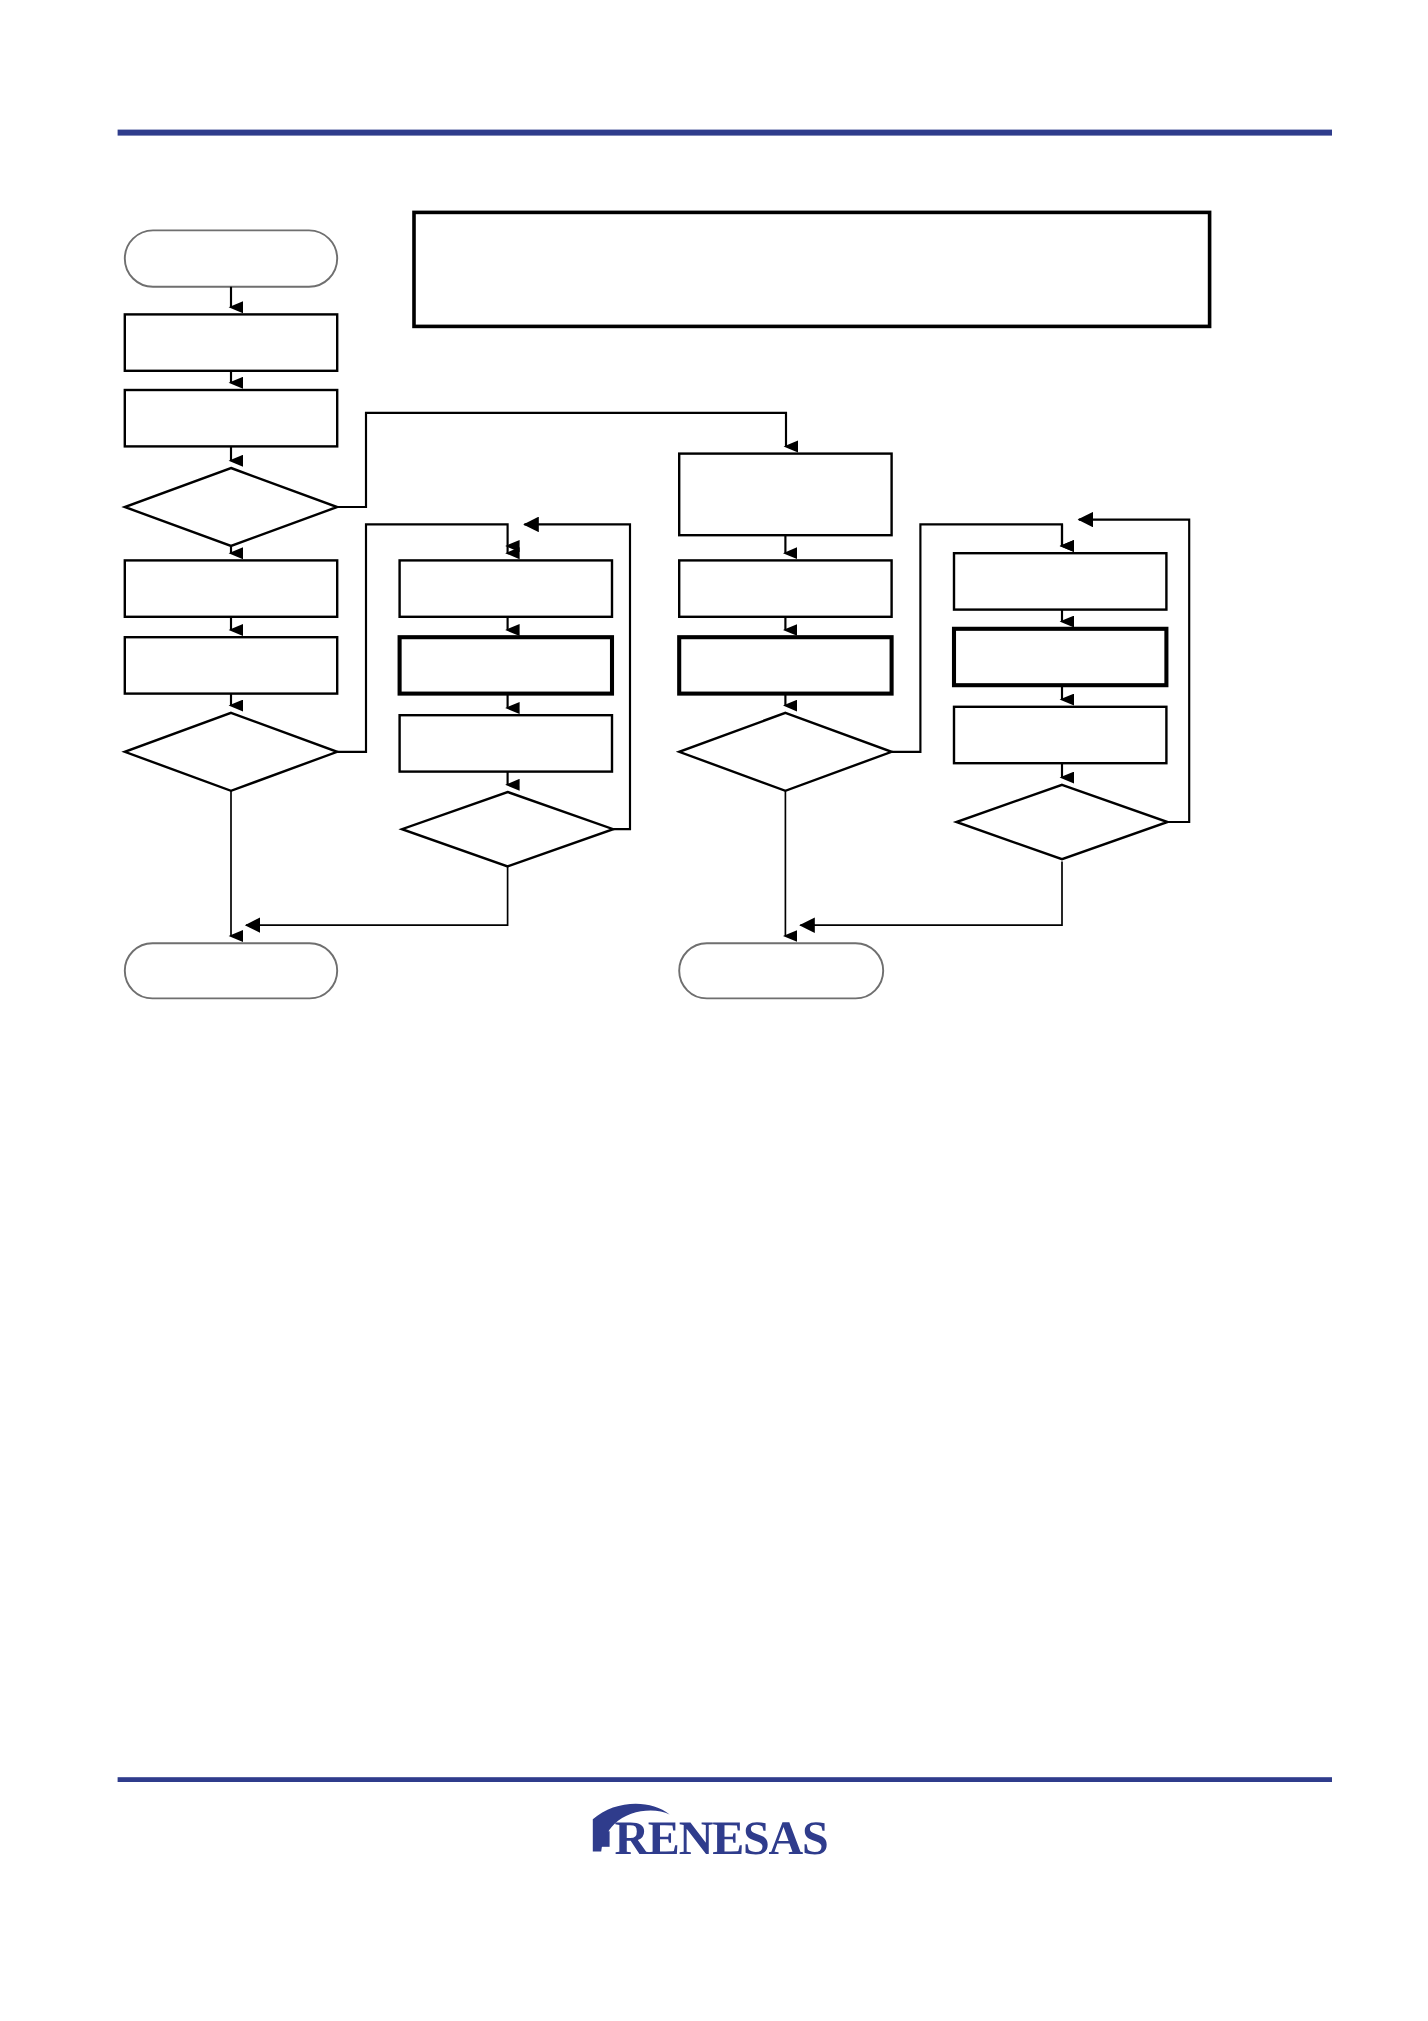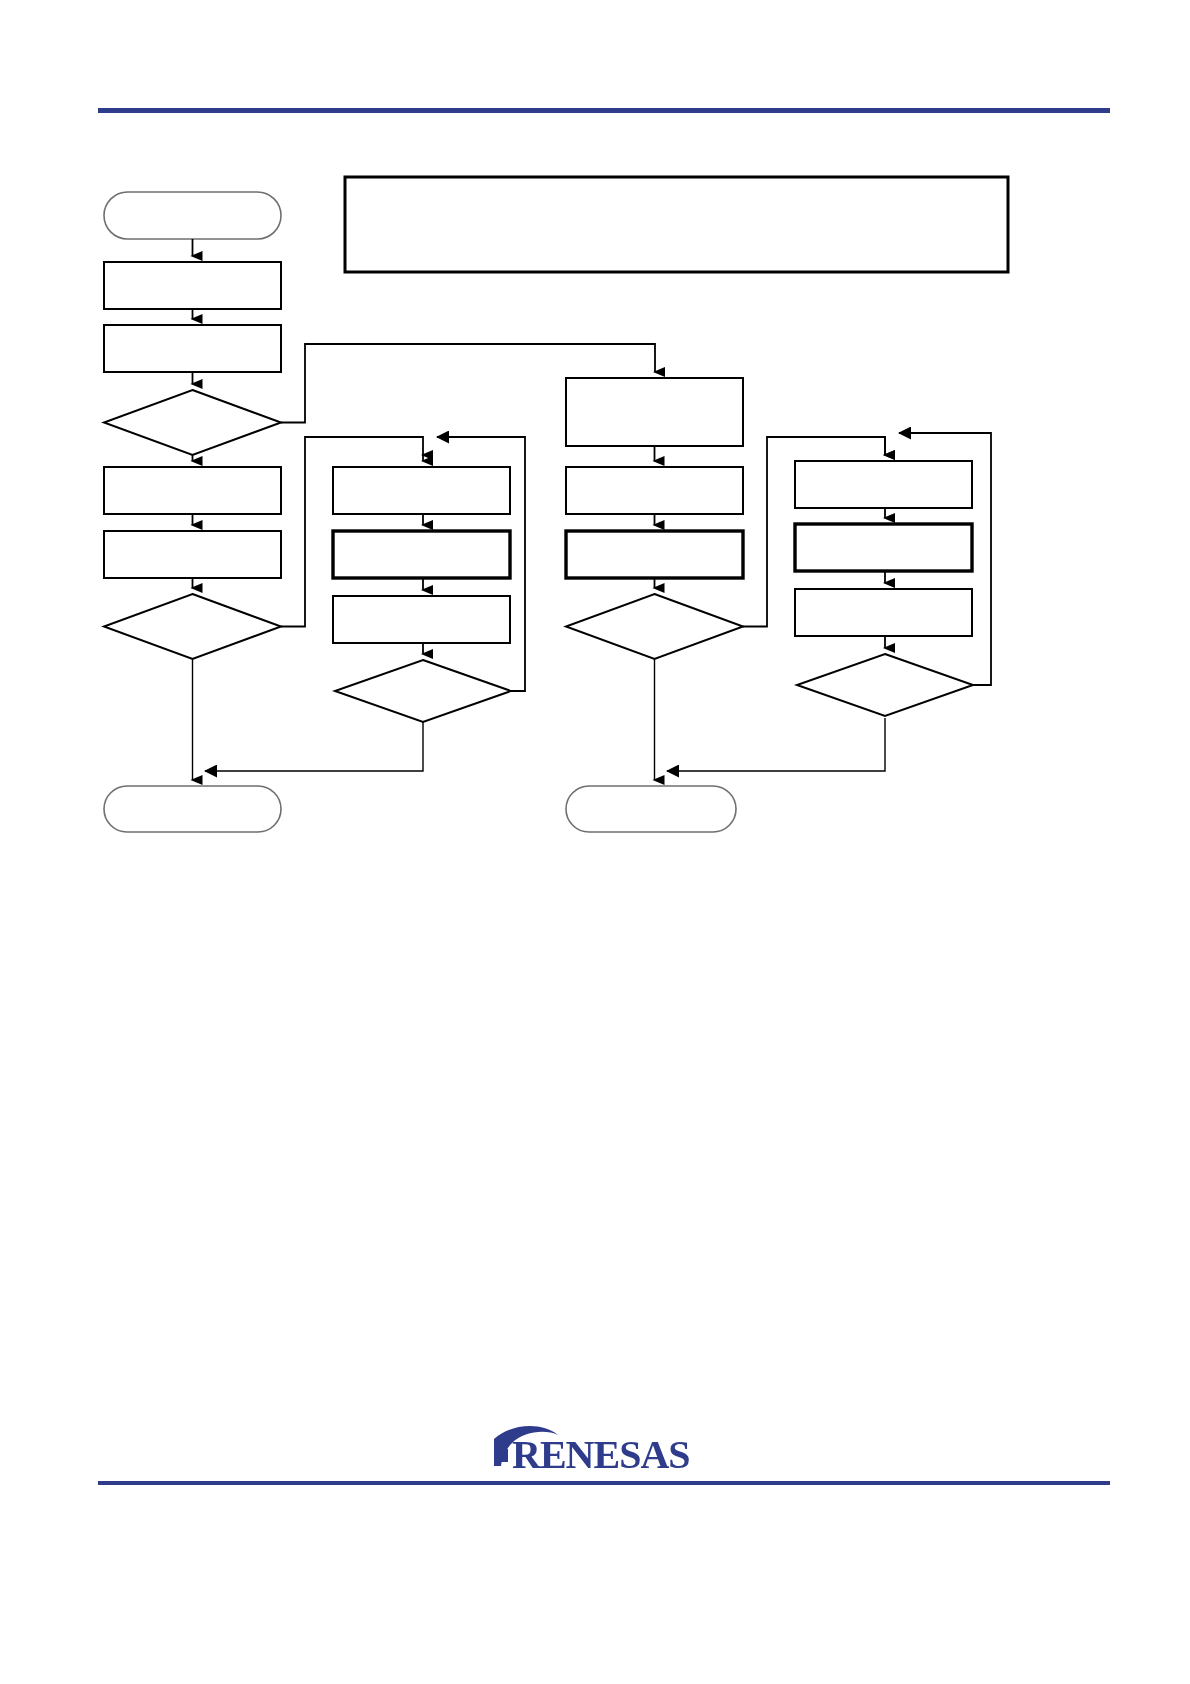--- a/index.html
+++ b/index.html
@@ -34,21 +34,21 @@
     left: 98px;
     top: 1481px;
     width: 1012px;
     height: 4px;
   }
 
   
   .logo {
     position: absolute;
     left: 492px;
-    top: 1425px;
+    top: 1502px;
     width: 212px;
     height: 54px;
   }
   .logo svg { display: block; }
 
   
   .flowchart {
     position: absolute;
     left: 0;
     top: 0;

